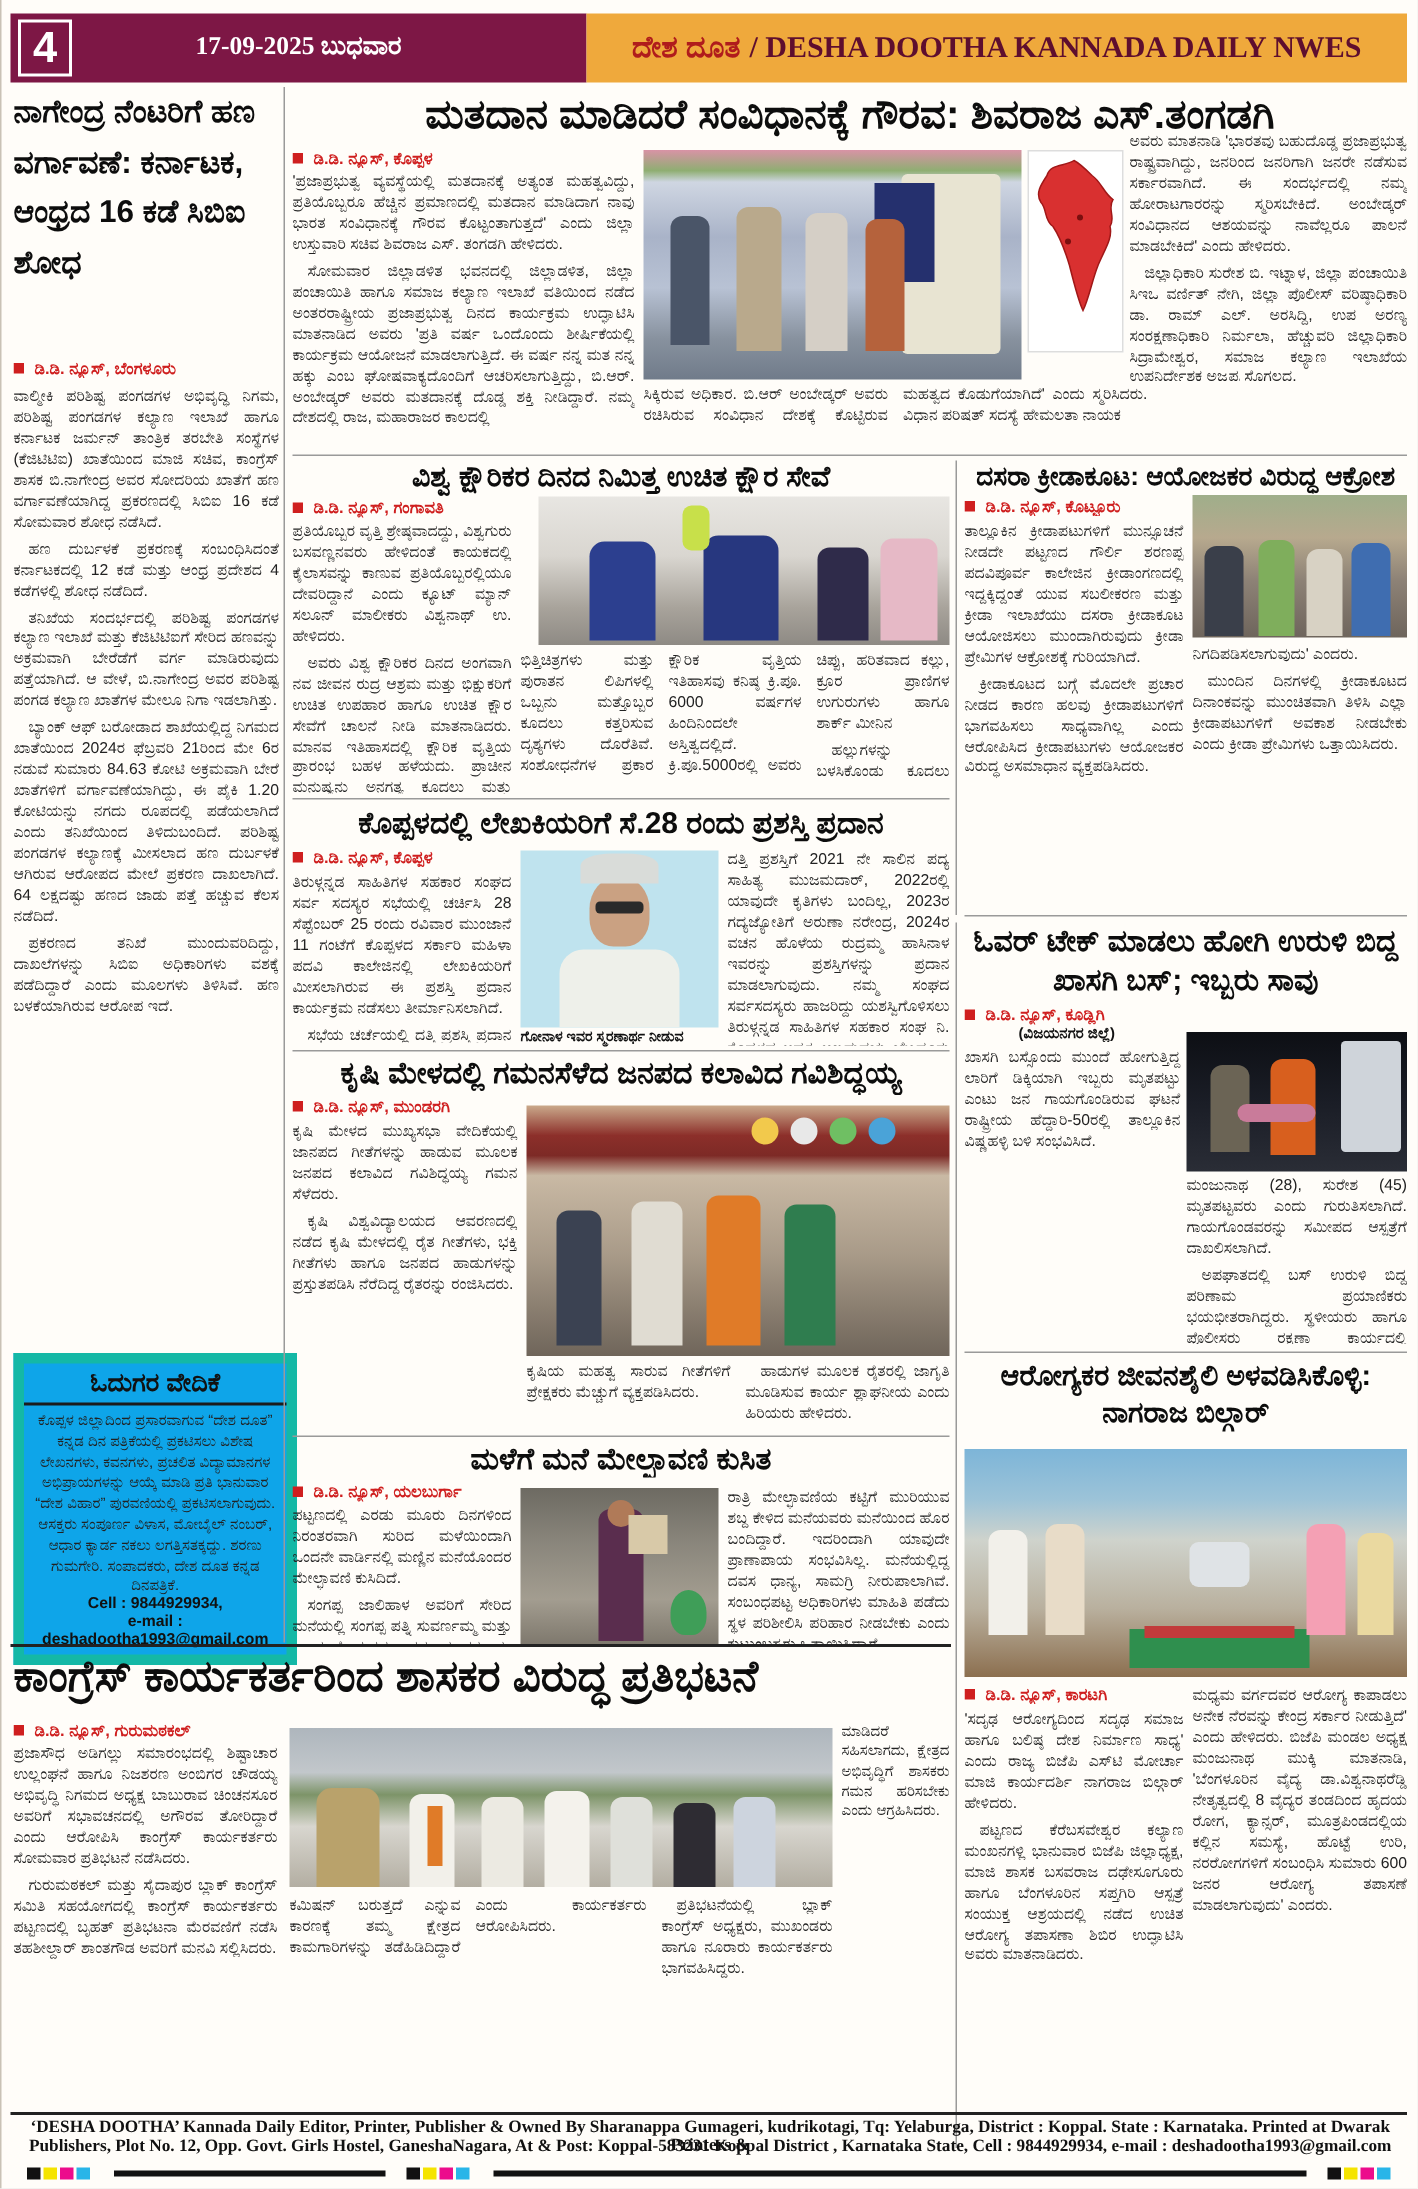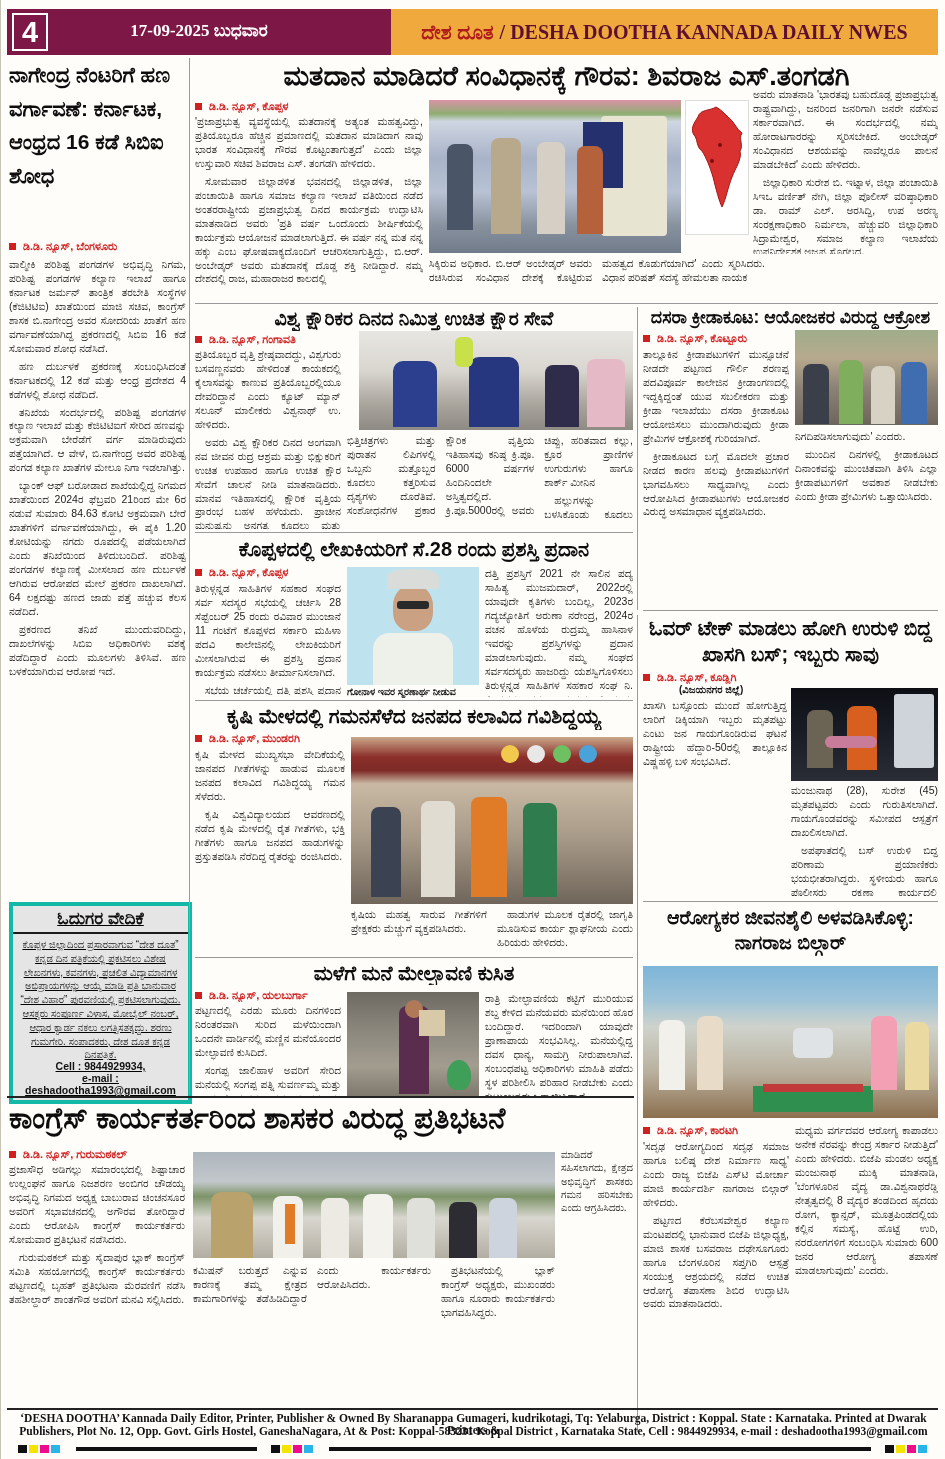--- a/index.html
+++ b/index.html
@@ -36,21 +36,21 @@
   .caption{font-size:9.5px;font-weight:bold;color:#111;overflow:hidden;}
   .sub-byline{font-size:10px;font-weight:bold;color:#111;}
   
   .vline{width:1px;background:#9a9a9a;}
   .hline{height:1px;background:#9a9a9a;}
   .hline-heavy{height:2px;background:#222;}
   
   .photo{overflow:hidden;background:#b9b9b9;}
   .ph-detail{position:absolute;}
   
-  .forum{border:4px solid #14b8a6;background:#e5e5e5;text-decoration:underline;}
+  .forum{border:7px solid #14b8a6;background:#0ea5e9;}
   .forum-title{font-size:17px;font-weight:bold;text-align:center;color:#111;
                border-bottom:2px solid #1c1c1c;padding:3px 0;}
   .forum-body{font-size:10px;line-height:1.38;color:#222;text-align:center;padding:4px 6px;overflow:hidden;}
   .forum-contact{font-size:10.5px;font-weight:bold;text-align:center;color:#111;}
   
   .foot-line{font-family:"Liberation Serif",serif;font-weight:bold;font-size:11.5px;color:#111;
              text-align:center;width:100%;}
   .regbar{display:flex;align-items:center;}
   .regsq{width:9px;height:8px;margin-right:2px;}
 </style>
@@ -283,21 +283,21 @@
     <div class="ph-detail" style="left:228px;top:50px;width:26px;height:74px;background:#f4a0b4;border-radius:8px 8px 0 0;"></div>
     <div class="ph-detail" style="left:262px;top:56px;width:24px;height:68px;background:#ead9a0;border-radius:8px 8px 0 0;"></div>
     <div class="ph-detail" style="left:150px;top:62px;width:40px;height:30px;background:#dfe3e6;border-radius:6px;"></div>
   </div>
   <div class="abs byline" style="left:642px;top:1124px;width:150px;">
     <span class="bullet"></span>
     <span>ಡಿ.ಡಿ. ನ್ಯೂಸ್, ಕಾರಟಗಿ</span>
   </div>
   <div class="abs bodytxt" style="left:642px;top:1140px;width:146px;height:292px;">
     <p>'ಸದೃಢ ಆರೋಗ್ಯದಿಂದ ಸದೃಢ ಸಮಾಜ ಹಾಗೂ ಬಲಿಷ್ಠ ದೇಶ ನಿರ್ಮಾಣ ಸಾಧ್ಯ' ಎಂದು ರಾಜ್ಯ ಬಿಜೆಪಿ ಎಸ್‌ಟಿ ಮೋರ್ಚಾ ಮಾಜಿ ಕಾರ್ಯದರ್ಶಿ ನಾಗರಾಜ ಬಿಲ್ಗಾರ್ ಹೇಳಿದರು.</p>
-    <p>ಪಟ್ಟಣದ ಕೆರೆಬಸವೇಶ್ವರ ಕಲ್ಯಾಣ ಮಂಟಪದಲ್ಲಿ ಭಾನುವಾರ ಬಿಜೆಪಿ ಜಿಲ್ಲಾಧ್ಯಕ್ಷ, ಮಾಜಿ ಶಾಸಕ ಬಸವರಾಜ ದಢೇಸೂಗೂರು ಹಾಗೂ ಬೆಂಗಳೂರಿನ ಸಪ್ತಗಿರಿ ಆಸ್ಪತ್ರೆ ಸಂಯುಕ್ತ ಆಶ್ರಯದಲ್ಲಿ ನಡೆದ ಉಚಿತ ಆರೋಗ್ಯ ತಪಾಸಣಾ ಶಿಬಿರ ಉದ್ಘಾಟಿಸಿ ಅವರು ಮಾತನಾಡಿದರು.</p>
+    <p>ಪಟ್ಟಣದ ಕೆರೆಬಸವೇಶ್ವರ ಕಲ್ಯಾಣ ಮಂಖನಗಳ್ಲಿ ಭಾನುವಾರ ಬಿಜೆಪಿ ಜಿಲ್ಲಾಧ್ಯಕ್ಷ, ಮಾಜಿ ಶಾಸಕ ಬಸವರಾಜ ದಢೇಸೂಗೂರು ಹಾಗೂ ಬೆಂಗಳೂರಿನ ಸಪ್ತಗಿರಿ ಆಸ್ಪತ್ರೆ ಸಂಯುಕ್ತ ಆಶ್ರಯದಲ್ಲಿ ನಡೆದ ಉಚಿತ ಆರೋಗ್ಯ ತಪಾಸಣಾ ಶಿಬಿರ ಉದ್ಘಾಟಿಸಿ ಅವರು ಮಾತನಾಡಿದರು.</p>
   </div>
   <div class="abs bodytxt" style="left:794px;top:1124px;width:143px;height:308px;">
     <p>ಮಧ್ಯಮ ವರ್ಗದವರ ಆರೋಗ್ಯ ಕಾಪಾಡಲು ಅನೇಕ ನೆರವನ್ನು ಕೇಂದ್ರ ಸರ್ಕಾರ ನೀಡುತ್ತಿದೆ' ಎಂದು ಹೇಳಿದರು. ಬಿಜೆಪಿ ಮಂಡಲ ಅಧ್ಯಕ್ಷ ಮಂಜುನಾಥ ಮುಕ್ಕಿ ಮಾತನಾಡಿ, 'ಬೆಂಗಳೂರಿನ ವೈದ್ಯ ಡಾ.ವಿಶ್ವನಾಥರೆಡ್ಡಿ ನೇತೃತ್ವದಲ್ಲಿ 8 ವೈದ್ಯರ ತಂಡದಿಂದ ಹೃದಯ ರೋಗ, ಕ್ಯಾನ್ಸರ್, ಮೂತ್ರಪಿಂಡದಲ್ಲಿಯ ಕಲ್ಲಿನ ಸಮಸ್ಯೆ, ಹೊಟ್ಟೆ ಉರಿ, ನರರೋಗಗಳಿಗೆ ಸಂಬಂಧಿಸಿ ಸುಮಾರು 600 ಜನರ ಆರೋಗ್ಯ ತಪಾಸಣೆ ಮಾಡಲಾಗುವುದು' ಎಂದರು.</p>
   </div>
 
   <div class="abs vline" style="left:636px;top:615px;height:817px;"></div>
 
   <div class="abs hline-heavy" style="left:6px;top:1096px;width:627px;"></div>
   <div class="abs headline h-big" style="left:8px;top:1101px;width:622px;height:40px;">ಕಾಂಗ್ರೆಸ್ ಕಾರ್ಯಕರ್ತರಿಂದ ಶಾಸಕರ ವಿರುದ್ಧ ಪ್ರತಿಭಟನೆ</div>
   <div class="abs byline" style="left:8px;top:1148px;width:176px;">

